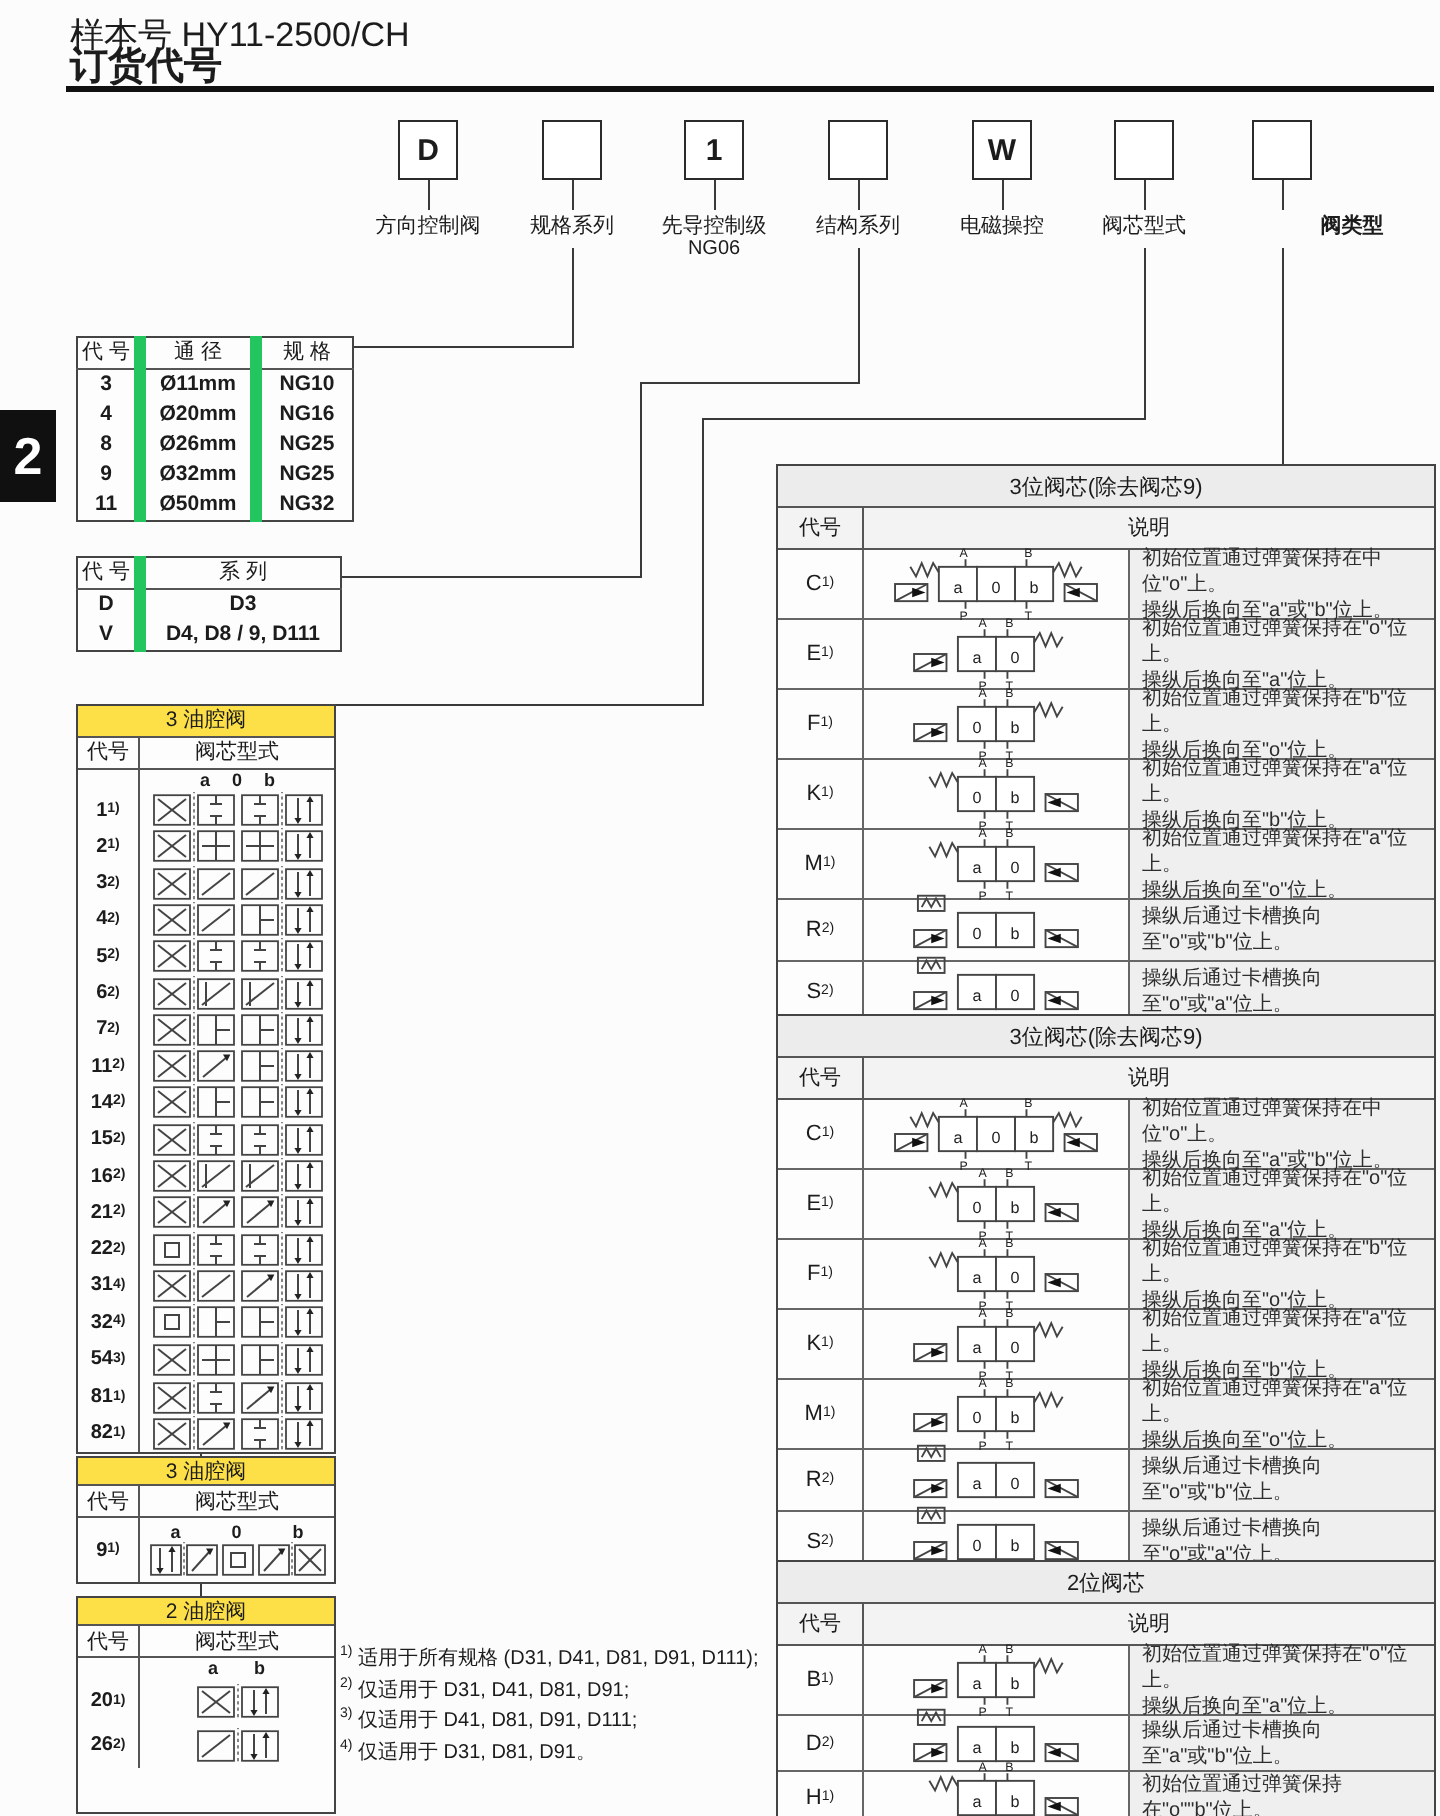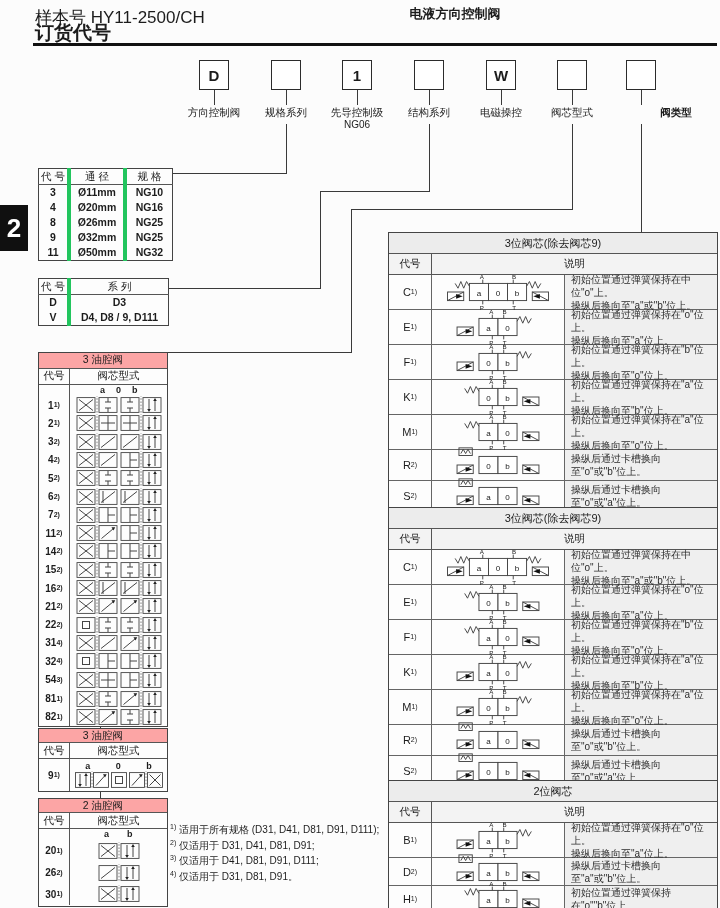--- a/index.html
+++ b/index.html
@@ -19,27 +19,27 @@
   
   .code-box{position:absolute;top:60px;width:28px;height:28px;border:1.4px solid #2b2b2b;background:#fff;
     display:flex;align-items:center;justify-content:center;font-size:15px;font-weight:bold;}
   .code-tick{position:absolute;top:90px;width:1px;height:15px;background:#3a3a3a;}
   .code-label{position:absolute;top:106px;width:96px;text-align:center;font-size:10.5px;}
   .code-sub{position:absolute;top:119px;width:96px;text-align:center;font-size:10px;}
   
   .line{position:absolute;background:#3a3a3a;}
   
   .kv-table{position:absolute;border:1.4px solid #444;background:#fdfdfd;border-collapse:collapse;table-layout:fixed;}
-  .kv-table td,.kv-table th{border-left:4px solid #22c55e;font-size:10.5px;text-align:center;padding:0;height:15px;line-height:15px;}
+  .kv-table td,.kv-table th{border-left:6px solid #22c55e;font-size:10.5px;text-align:center;padding:0;height:15px;line-height:15px;}
   .kv-table td:first-child,.kv-table th:first-child{border-left:none;}
   .kv-table thead th{border-bottom:1px solid #555;font-weight:normal;}
   .kv-table tbody td{font-weight:bold;}
   
   .spool-table{position:absolute;border:1.4px solid #444;background:#fdfdfd;display:flex;flex-direction:column;}
-  .tbl-title{border-bottom:1px solid #555;background:#fca5a5;text-align:center;font-size:10.5px;display:flex;align-items:center;justify-content:center;}
+  .tbl-title{border-bottom:1px solid #555;background:#fde047;text-align:center;font-size:10.5px;display:flex;align-items:center;justify-content:center;}
   .tbl-head{border-bottom:1px solid #555;display:flex;font-size:10.5px;}
   .tbl-head .c1{width:30px;border-right:1px solid #555;display:flex;align-items:center;justify-content:center;}
   .tbl-head .c2{flex:1;display:flex;align-items:center;justify-content:center;}
   .tbl-body{flex:1;display:flex;flex-direction:column;}
   .spool-row{display:flex;}
   .spool-row .code{width:30px;border-right:1px solid #555;display:flex;align-items:center;justify-content:center;
     font-size:10px;font-weight:bold;}
   .spool-row .diag{flex:1;display:flex;align-items:center;justify-content:center;}
   .pos-row{display:flex;height:11px;}
   .pos-row .code{width:30px;border-right:1px solid #555;}
@@ -62,21 +62,20 @@
   .vt-row .vdesc{flex:1;background:#efefef;display:flex;flex-direction:column;justify-content:center;
     padding:2px 6px;font-size:10px;line-height:13px;color:#2d2d2d;}
 </style>
 </head>
 <body>
 
 <div class="page">
 
   <div class="doc-number">样本号 HY11-2500/CH</div>
   <div class="page-title">订货代号</div>
-  <div class="product-title">电液方向控制阀</div>
   <div class="head-rule"></div>
   <div class="side-tab">2</div>
 
   <div id="code-boxes">
       <div class="code-box" style="left: 199px;">
         <div>D</div>
       </div>
       <div class="code-tick" style="left: 214px;"></div>
       <div class="code-label" style="left: 166px;">方向控制阀</div>
       <div class="code-box" style="left: 271px;">
@@ -707,36 +706,20 @@
               <line x1="28" y1="13.5" x2="42" y2="2.5" stroke="#444"></line>
               <line x1="46" y1="-2" x2="46" y2="18" stroke="#666" stroke-width="0.8" stroke-dasharray="1.6,1.6"></line>
               <rect x="48" y="0.6" width="18" height="14.8" fill="none" stroke="#444" stroke-width="0.9"></rect>
               <line x1="54" y1="2" x2="54" y2="13" stroke="#444"></line>
               <polygon points="52.2,12 55.8,12 54,15" fill="#222"></polygon>
               <line x1="60" y1="14" x2="60" y2="3" stroke="#444"></line>
               <polygon points="58.2,4 61.8,4 60,1" fill="#222"></polygon>
             </svg>
           </div>
         </div>
-        <div class="spool-row" style="height: 21.8px;">
-          <div class="code">30<sup>1)</sup></div>
-          <div class="diag">
-            <svg width="92" height="18" viewBox="0 -1 92 18">
-              <rect x="26" y="0.6" width="18" height="14.8" fill="none" stroke="#444" stroke-width="0.9"></rect>
-              <line x1="28" y1="2.5" x2="42" y2="13.5" stroke="#444"></line>
-              <line x1="42" y1="2.5" x2="28" y2="13.5" stroke="#444"></line>
-              <line x1="46" y1="-2" x2="46" y2="18" stroke="#666" stroke-width="0.8" stroke-dasharray="1.6,1.6"></line>
-              <rect x="48" y="0.6" width="18" height="14.8" fill="none" stroke="#444" stroke-width="0.9"></rect>
-              <line x1="54" y1="2" x2="54" y2="13" stroke="#444"></line>
-              <polygon points="52.2,12 55.8,12 54,15" fill="#222"></polygon>
-              <line x1="60" y1="14" x2="60" y2="3" stroke="#444"></line>
-              <polygon points="58.2,4 61.8,4 60,1" fill="#222"></polygon>
-            </svg>
-          </div>
-        </div>
       </div>
     </div>
 
   <div class="footnotes" id="footnotes">
       <div class="fn"><sup>1)</sup> <span>适用于所有规格 (D31, D41, D81, D91, D111);</span></div>
       <div class="fn"><sup>2)</sup> <span>仅适用于 D31, D41, D81, D91;</span></div>
       <div class="fn"><sup>3)</sup> <span>仅适用于 D41, D81, D91, D111;</span></div>
       <div class="fn"><sup>4)</sup> <span>仅适用于 D31, D81, D91。</span></div>
     </div>
 

